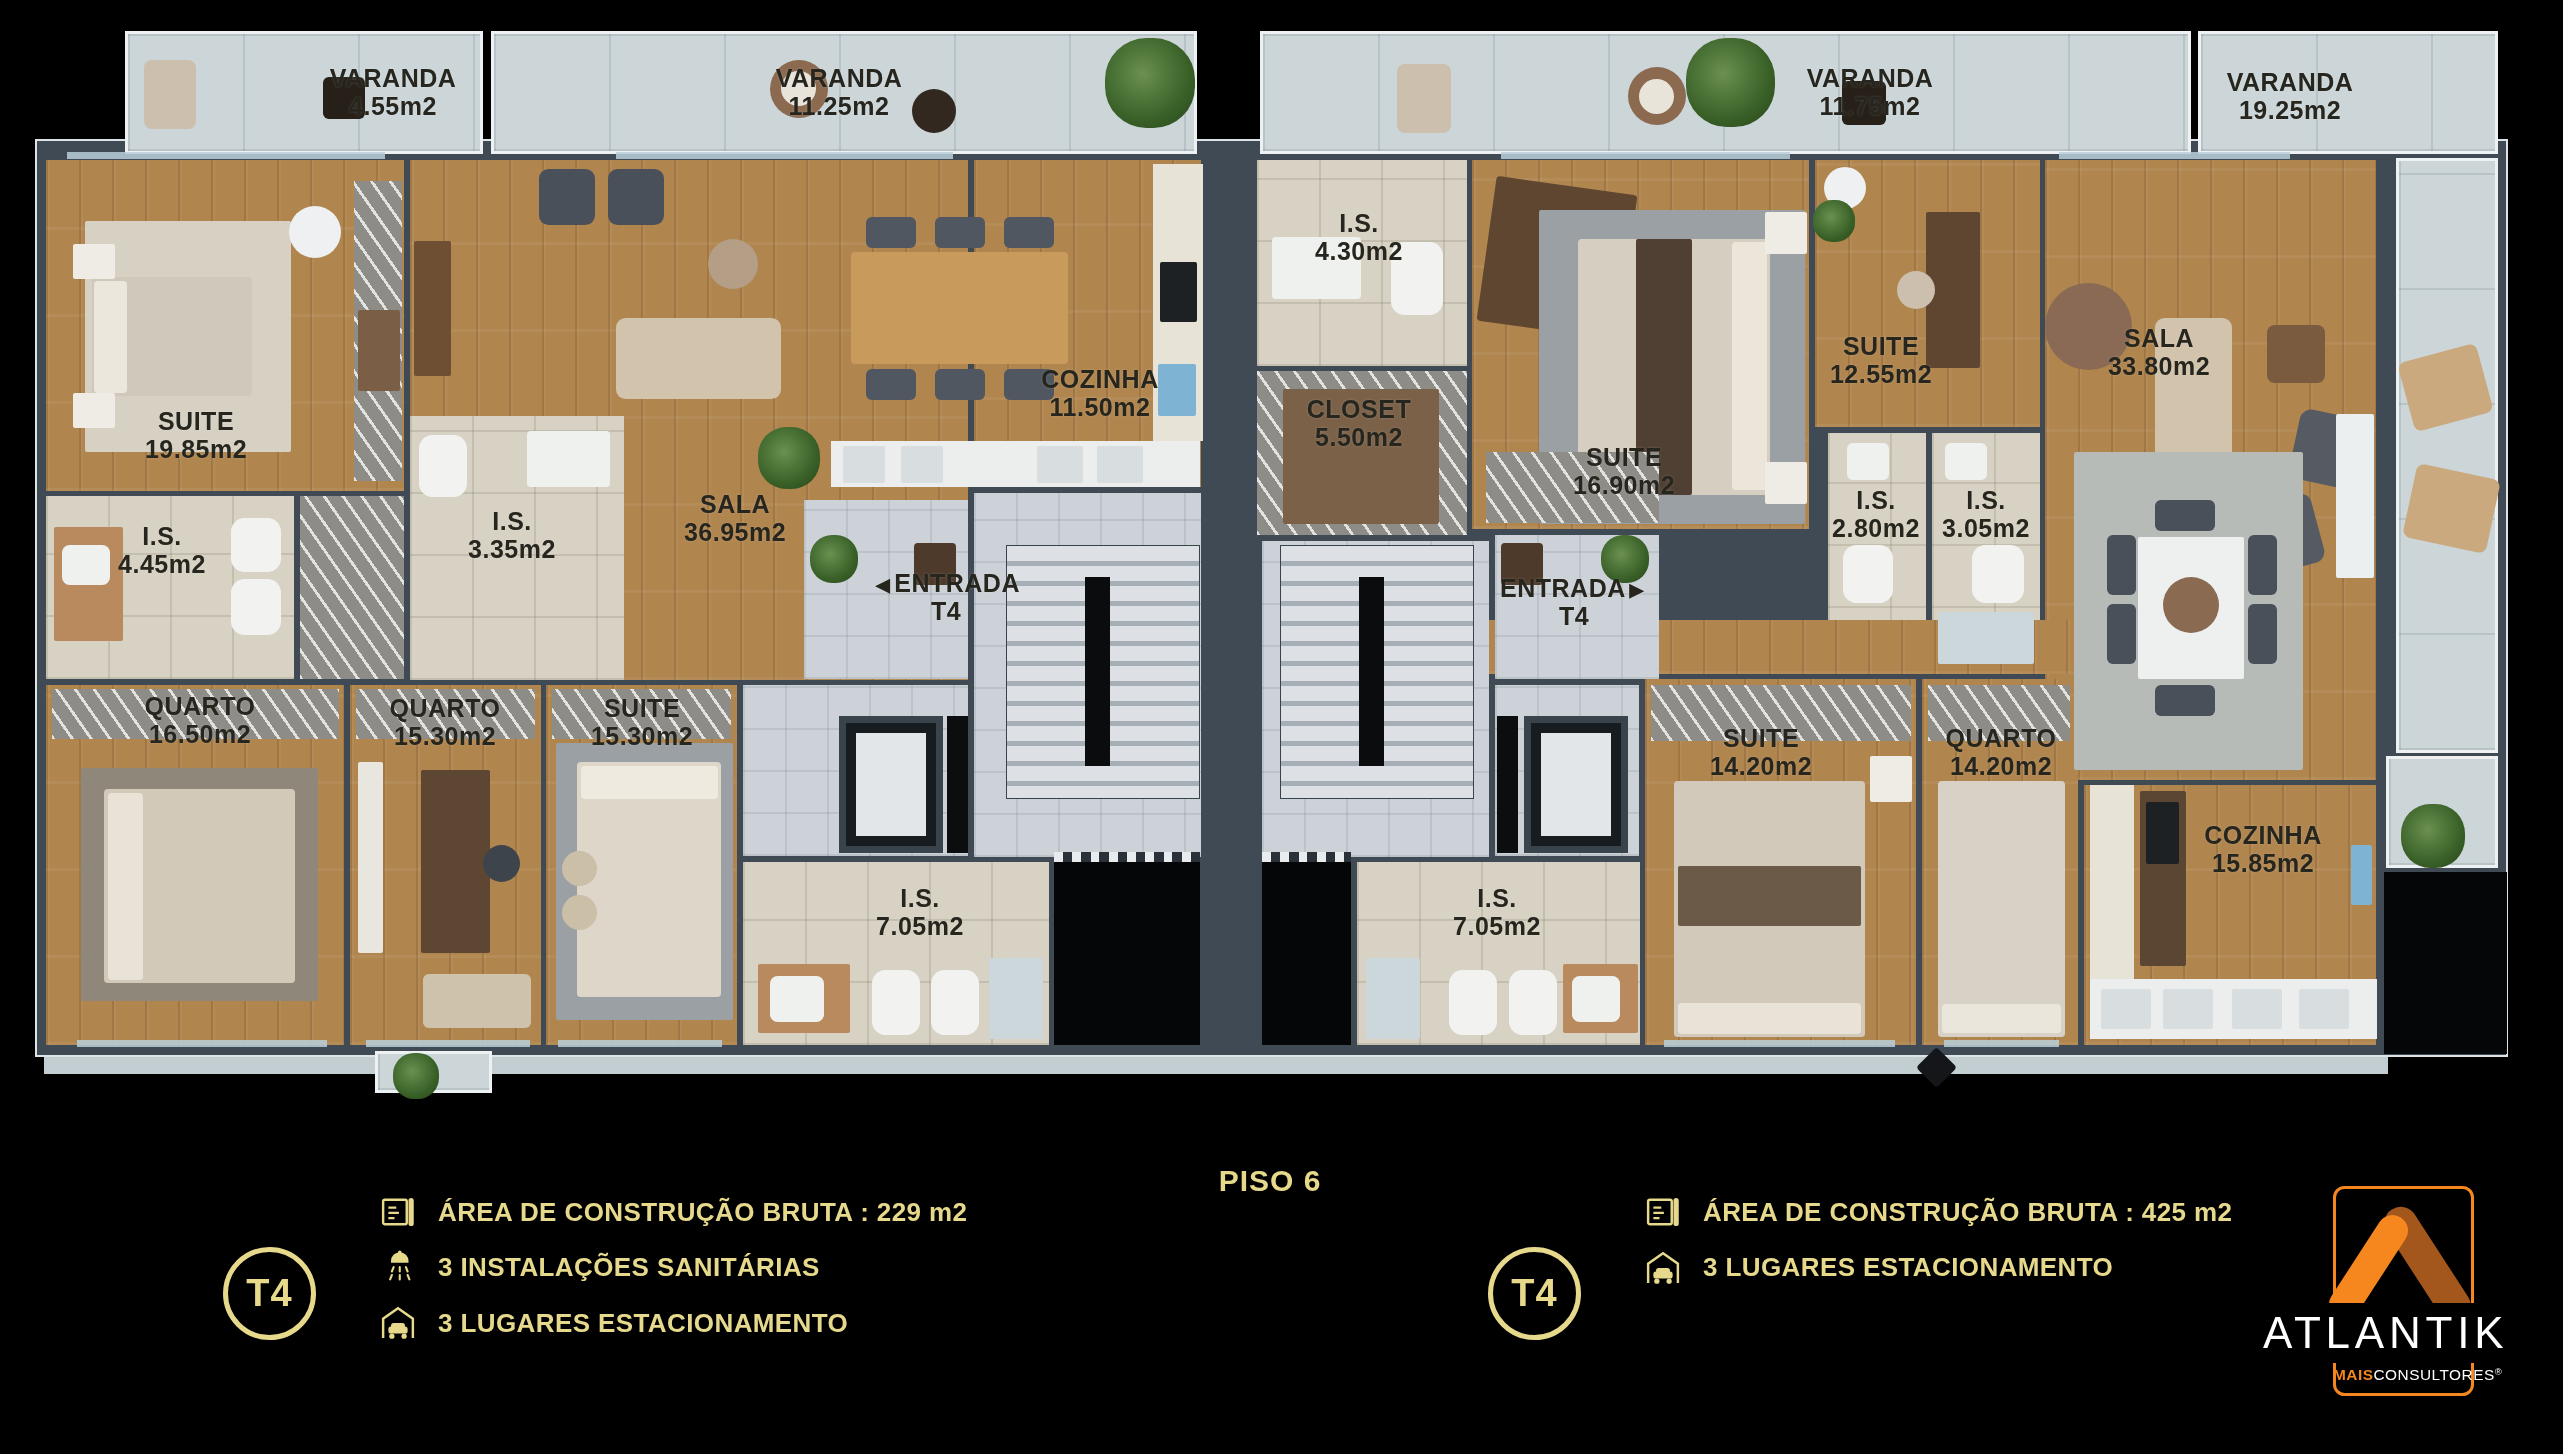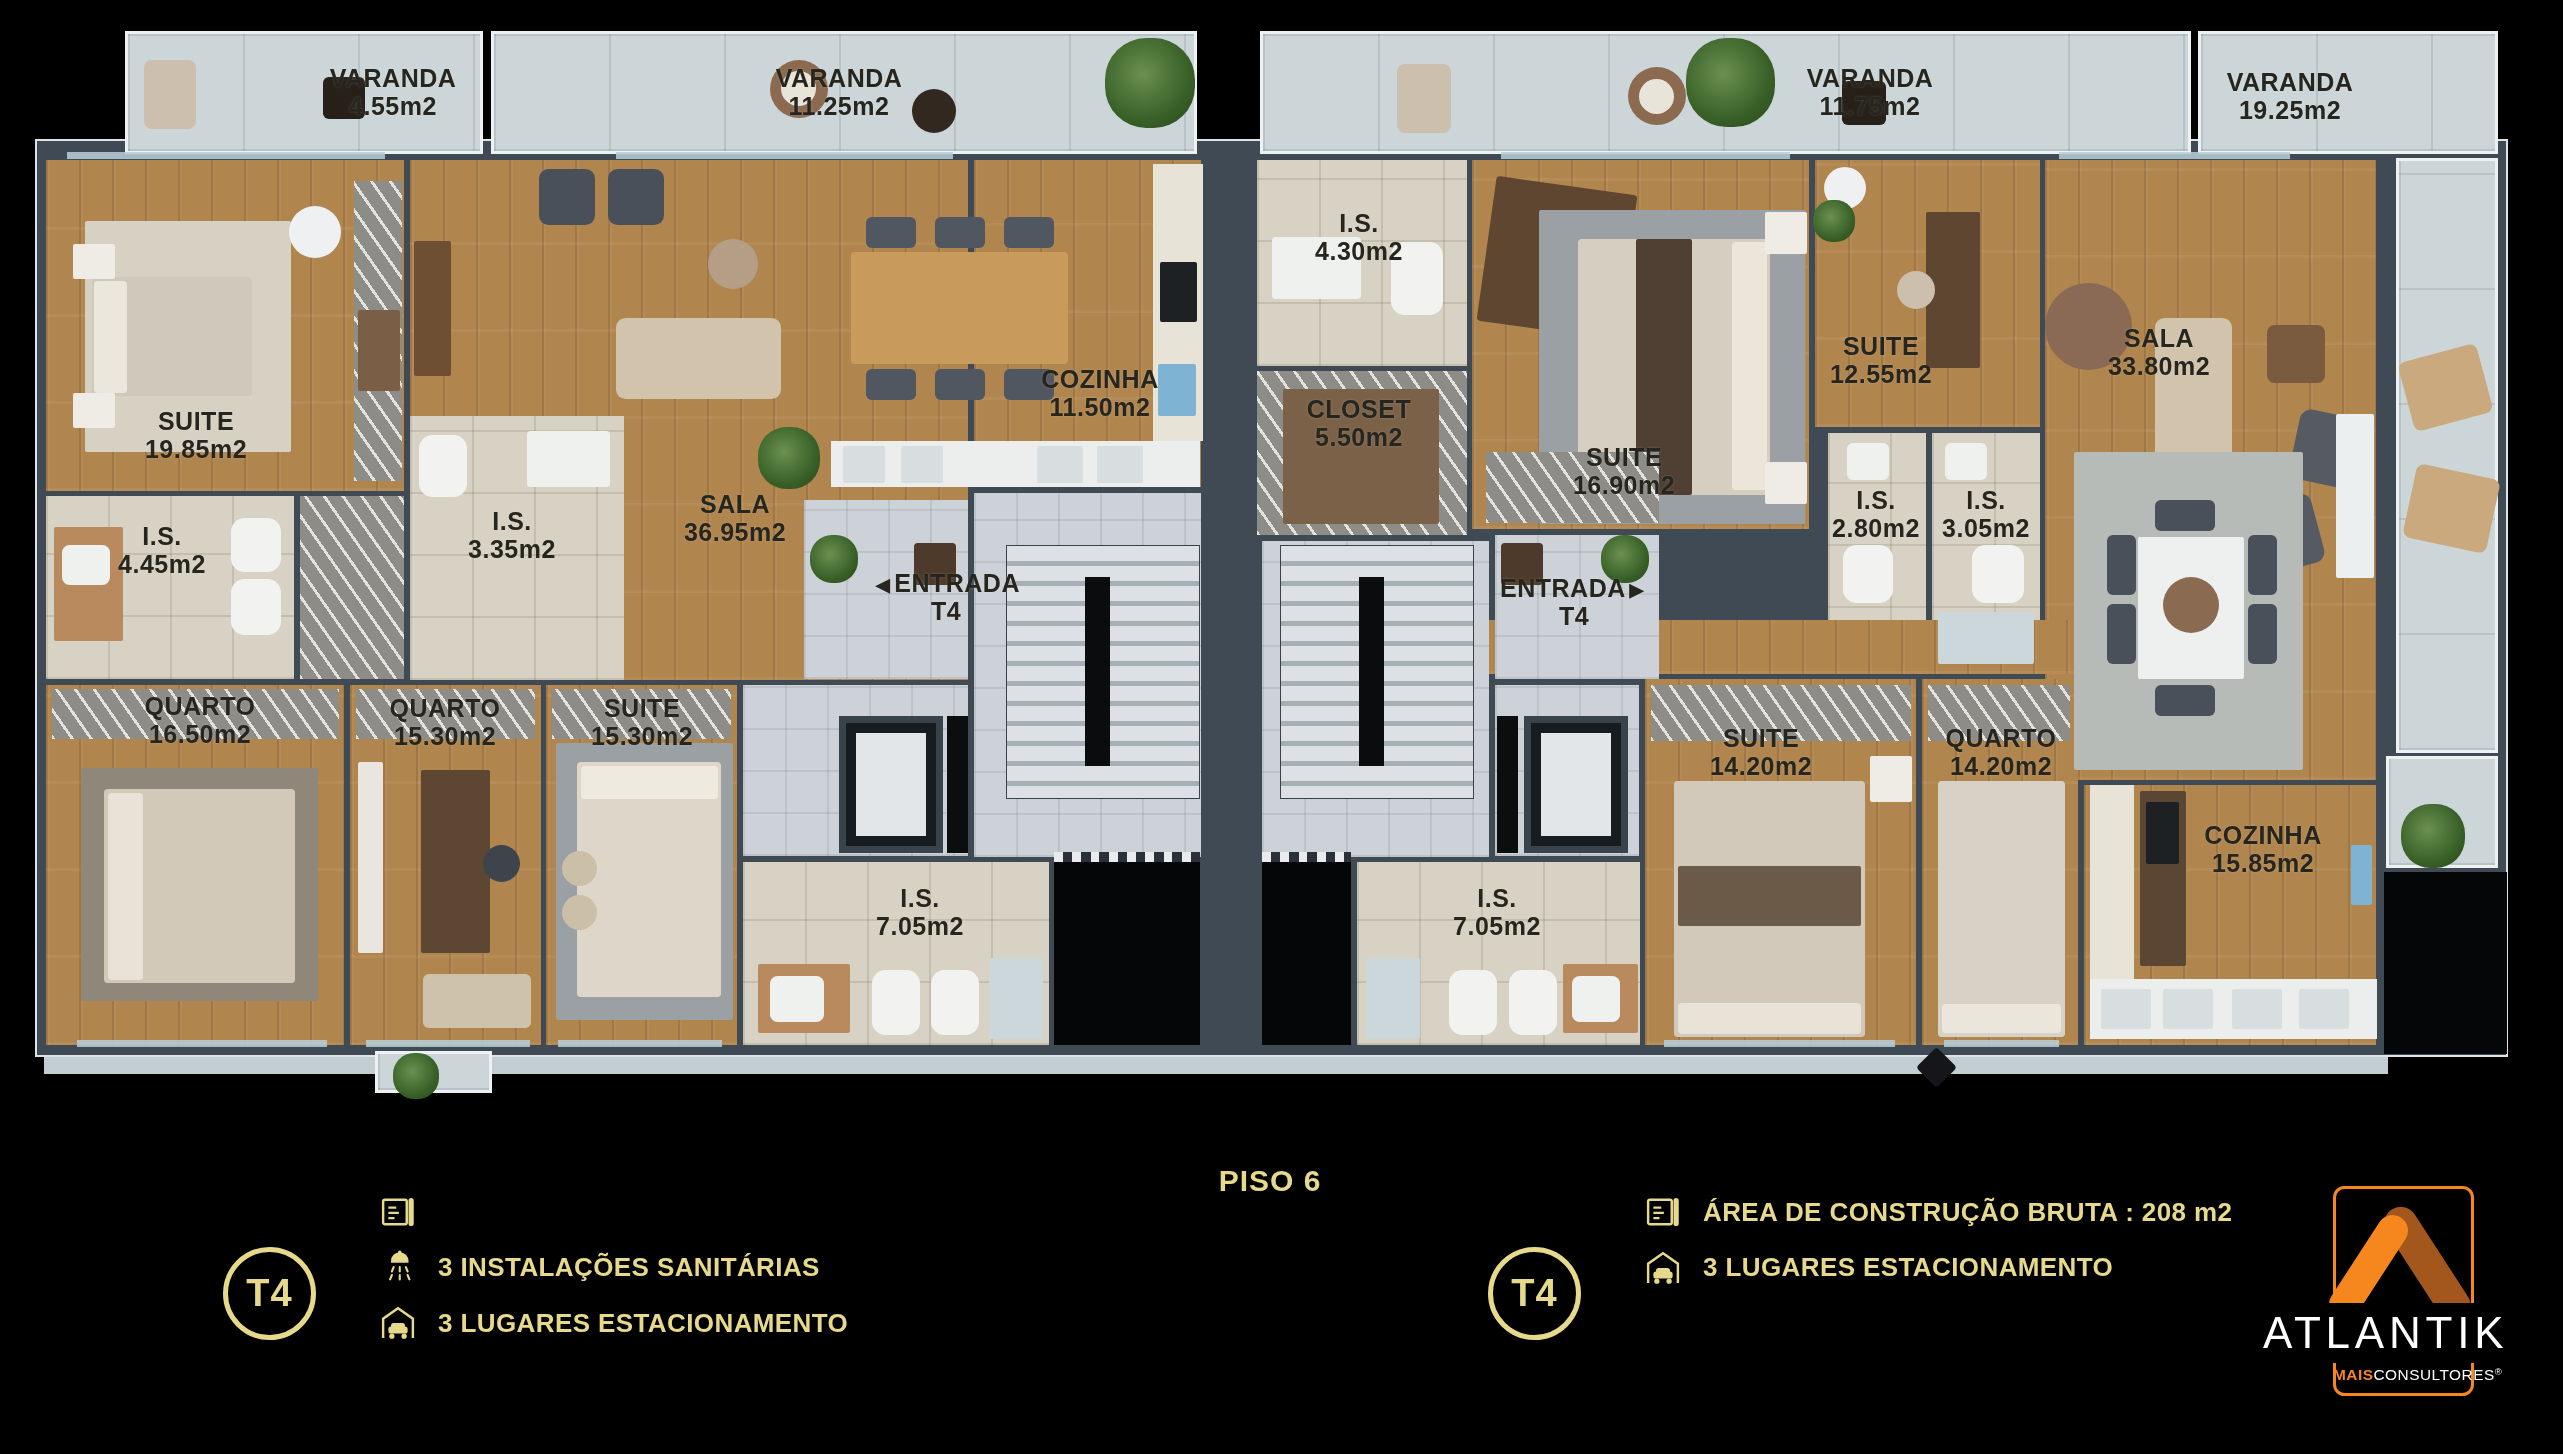--- a/index.html
+++ b/index.html
@@ -286,20 +286,21 @@
       </div>
       <div class="specs">
         <div class="spec-row">
           <span class="spec-icon"><svg viewBox="0 0 48 48">
               <g fill="none" stroke="#e7d98b" stroke-width="2.8">
                 <rect x="7" y="10" width="27" height="28" rx="2"></rect>
                 <path d="M13 19h9M13 25h12M13 31h7"></path>
               </g>
               <rect x="36" y="8" width="6" height="32" rx="3" fill="#e7d98b"></rect>
             </svg></span>
+          <span class="spec-text">ÁREA DE CONSTRUÇÃO BRUTA :  229 m2</span>
         </div>
         <div class="spec-row">
           <span class="spec-icon"><svg viewBox="0 0 48 48">
               <g fill="#e7d98b">
                 <path d="M16 16a10 10 0 0 1 20 0v2H16z"></path>
                 <rect x="24" y="4" width="4" height="7" rx="2"></rect>
               </g>
               <g stroke="#e7d98b" stroke-width="2.4" stroke-linecap="round" fill="none">
                 <path d="M19 23l-2 5M26 23v5M33 23l2 5M17 32l-2 5M26 32v5M35 32l2 5"></path>
               </g>
@@ -328,21 +329,21 @@
       </div>
       <div class="specs">
         <div class="spec-row">
           <span class="spec-icon"><svg viewBox="0 0 48 48">
               <g fill="none" stroke="#e7d98b" stroke-width="2.8">
                 <rect x="7" y="10" width="27" height="28" rx="2"></rect>
                 <path d="M13 19h9M13 25h12M13 31h7"></path>
               </g>
               <rect x="36" y="8" width="6" height="32" rx="3" fill="#e7d98b"></rect>
             </svg></span>
-          <span class="spec-text">ÁREA DE CONSTRUÇÃO BRUTA :  208 m2</span>
+          <span class="spec-text">ÁREA DE CONSTRUÇÃO BRUTA :  425 m2</span>
         </div>
         <div class="spec-row">
           <span class="spec-icon"><svg viewBox="0 0 48 48">
               <g fill="none" stroke="#e7d98b" stroke-width="2.8">
                 <path d="M7 41V19L24 7l17 12v22"></path>
               </g>
               <g fill="#e7d98b">
                 <rect x="16" y="24" width="16" height="6" rx="3"></rect>
                 <rect x="13" y="28" width="22" height="8" rx="3"></rect>
                 <circle cx="17" cy="39" r="3"></circle>

